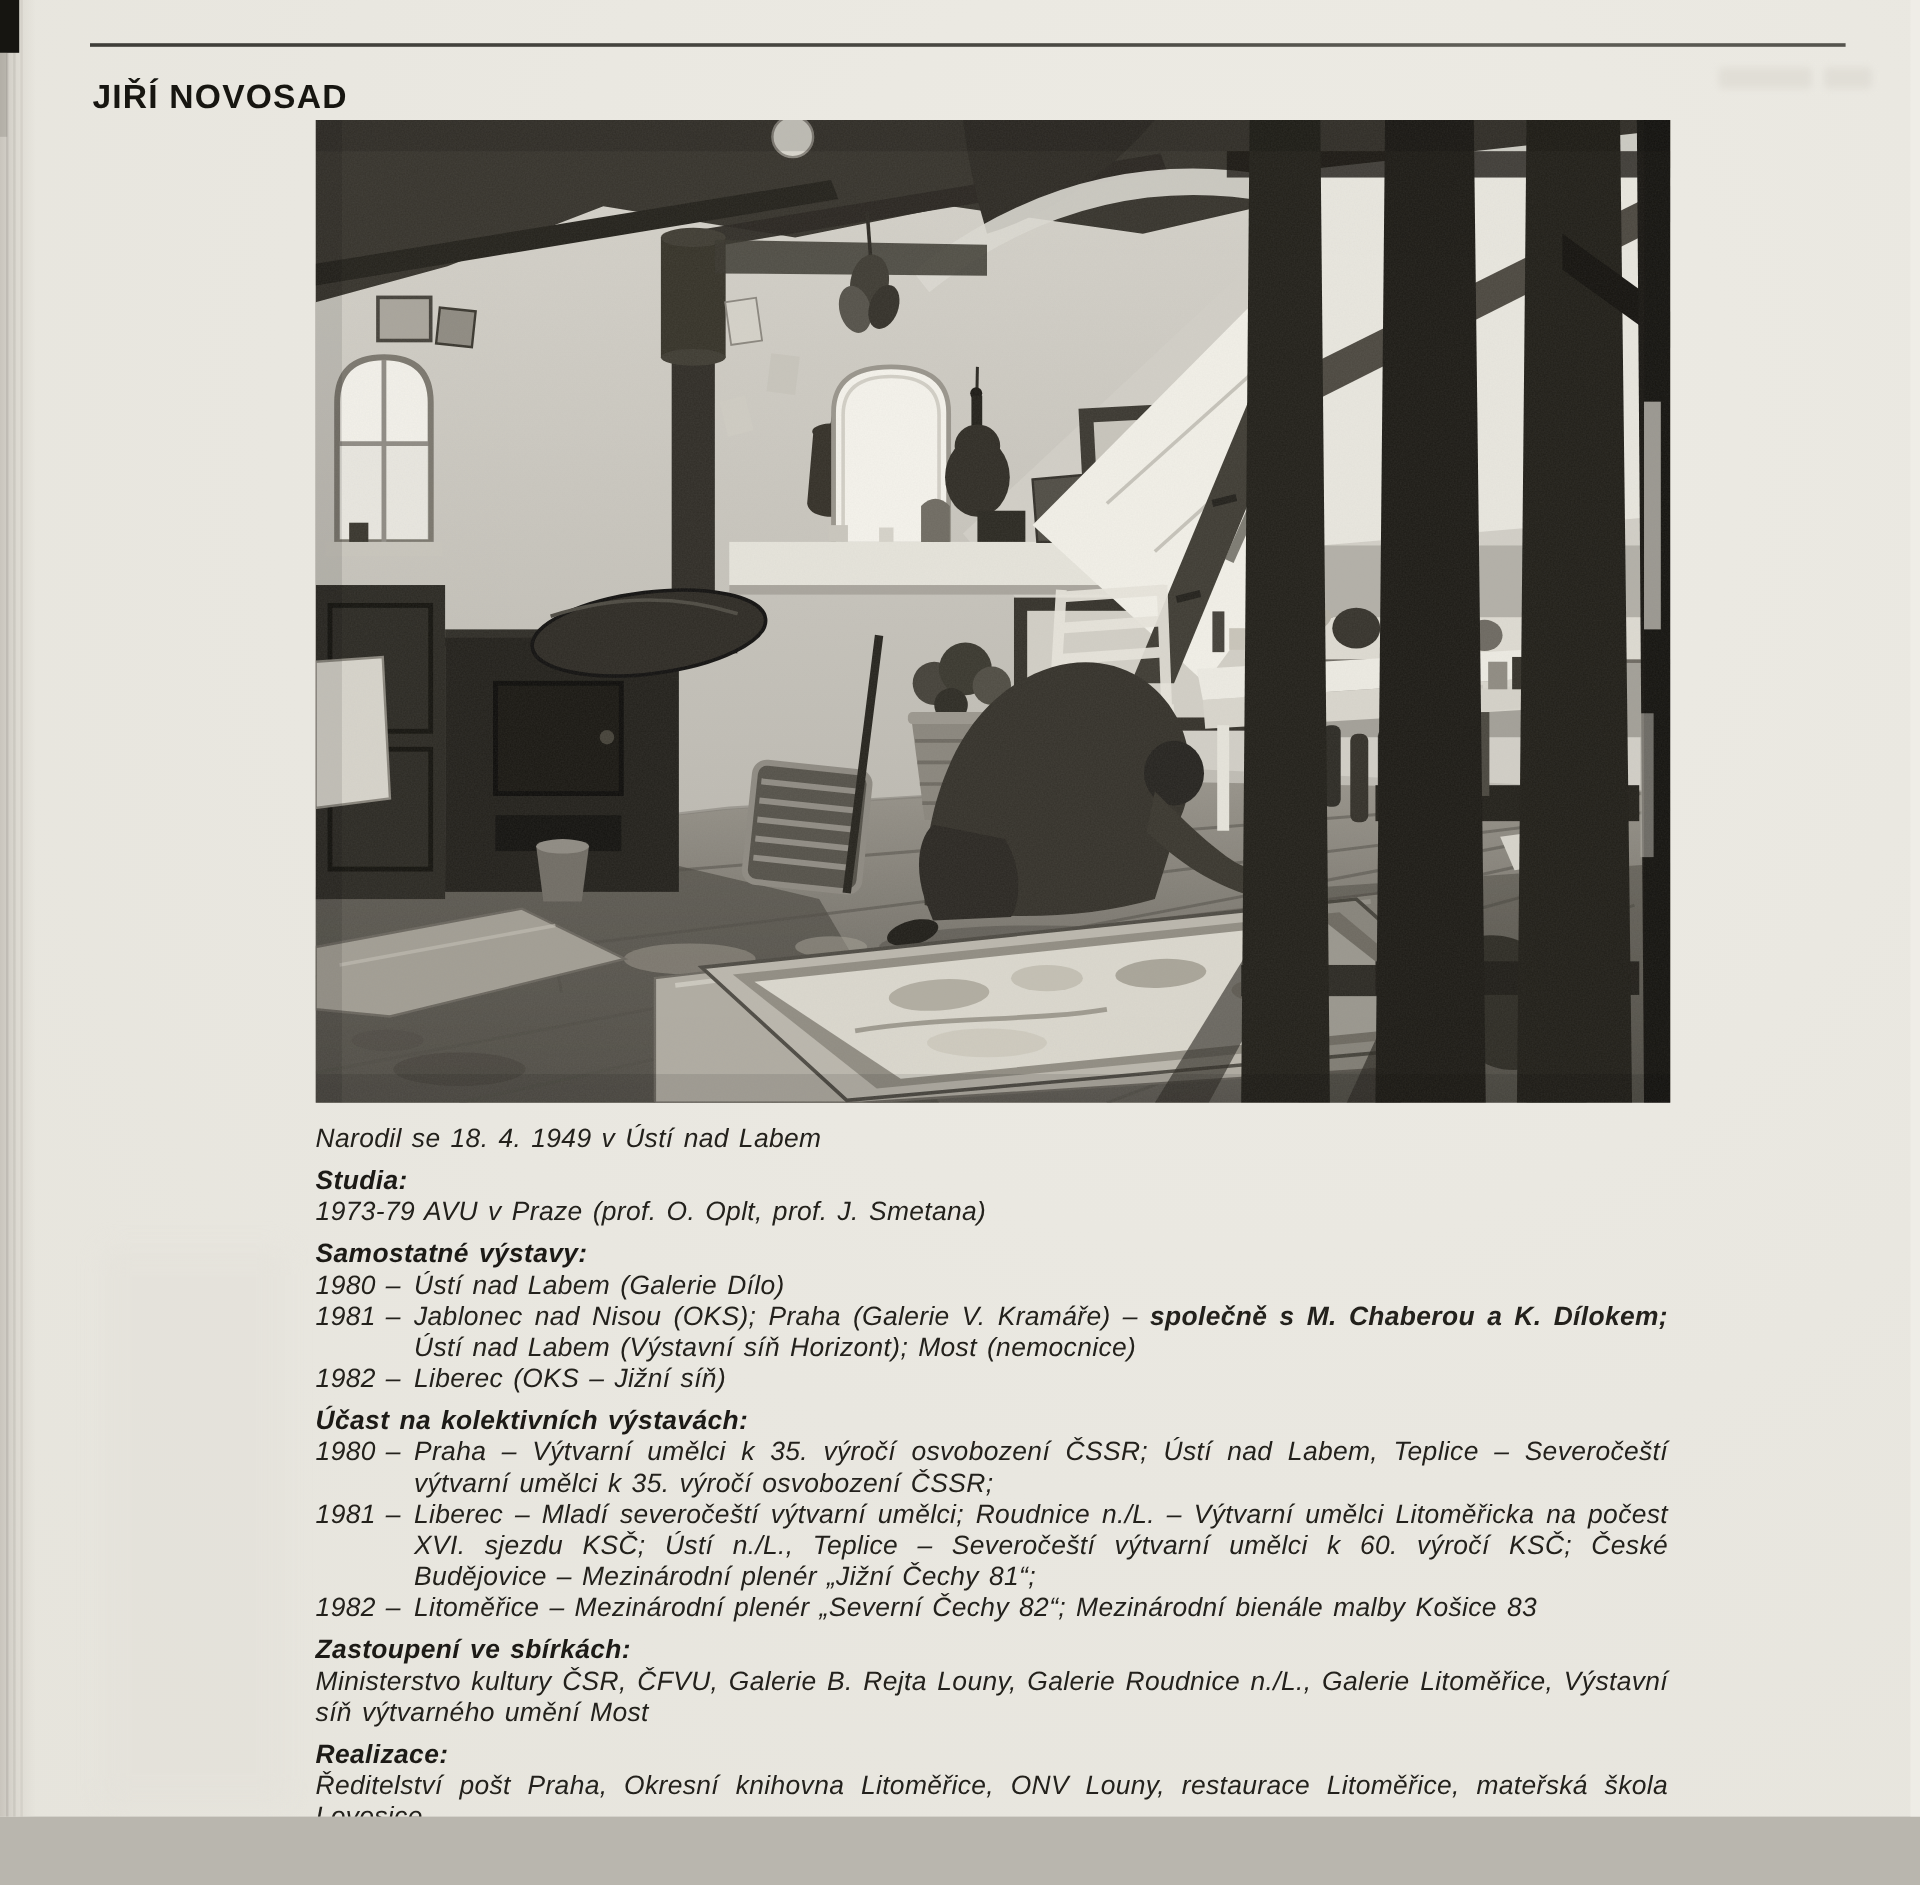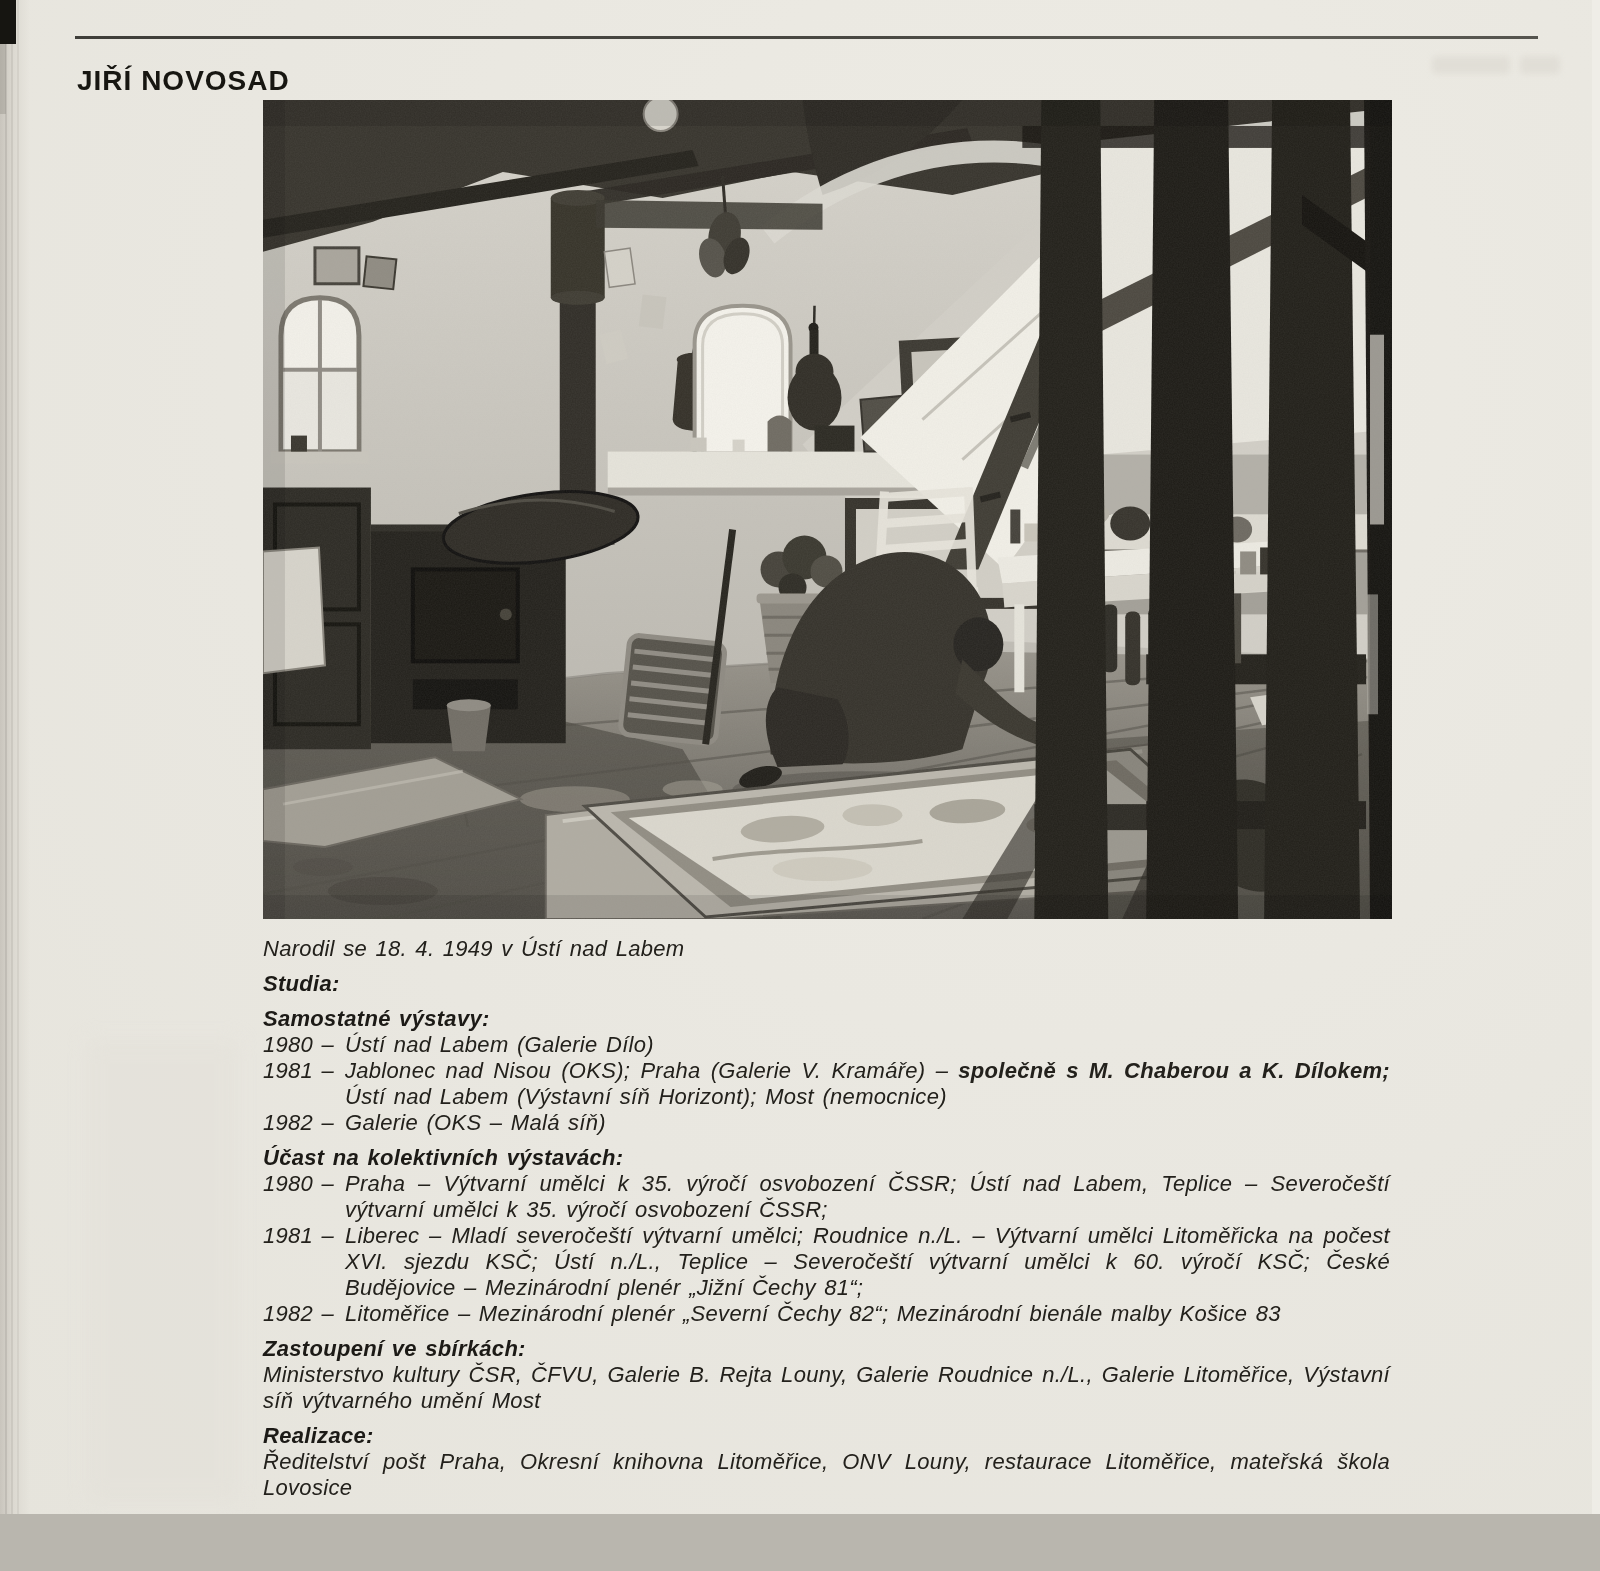--- a/index.html
+++ b/index.html
@@ -322,33 +322,34 @@
       <rect x="1108" y="0" width="22" height="820" fill="#000" opacity=".12"></rect>
       <rect x="0" y="796" width="1130" height="24" fill="#000" opacity=".1"></rect>
       <rect x="0" y="0" width="1130" height="820" filter="url(#grain)" opacity=".5"></rect>
     </svg>
   </figure>
 
   <div class="textblock">
     <div class="line">Narodil se 18. 4. 1949 v Ústí nad Labem</div>
 
     <div class="h">Studia:</div>
+    <div class="line">1973-79 AVU v Praze (prof. O. Oplt, prof. J. Smetana)</div>
 
     <div class="h">Samostatné výstavy:</div>
     <div class="item">
       <span class="year">1980 –</span>
       <span>Ústí nad Labem (Galerie Dílo)</span>
     </div>
     <div class="item">
       <span class="year">1981 –</span>
       <span>Jablonec nad Nisou (OKS); Praha (Galerie V. Kramáře) – </span><span class="bld">společně s M. Chaberou a K. Dílo­kem;</span><span> Ústí nad Labem (Výstavní síň Horizont); Most (nemocnice)</span>
     </div>
     <div class="item">
       <span class="year">1982 –</span>
-      <span>Galerie (OKS – Malá síň)</span>
+      <span>Liberec (OKS – Jižní síň)</span>
     </div>
 
     <div class="h">Účast na kolektivních výstavách:</div>
     <div class="item">
       <span class="year">1980 –</span>
       <span>Praha – Výtvarní umělci k 35. výročí osvobození ČSSR; Ústí nad Labem, Teplice – Severo­čeští výtvarní umělci k 35. výročí osvobození ČSSR;</span>
     </div>
     <div class="item">
       <span class="year">1981 –</span>
       <span>Liberec – Mladí severočeští výtvarní umělci; Roudnice n./L. – Výtvarní umělci Litoměřicka na počest XVI. sjezdu KSČ; Ústí n./L., Teplice – Severočeští výtvarní umělci k 60. výročí KSČ; České Budějovice – Mezinárodní plenér „Jižní Čechy 81“;</span>

